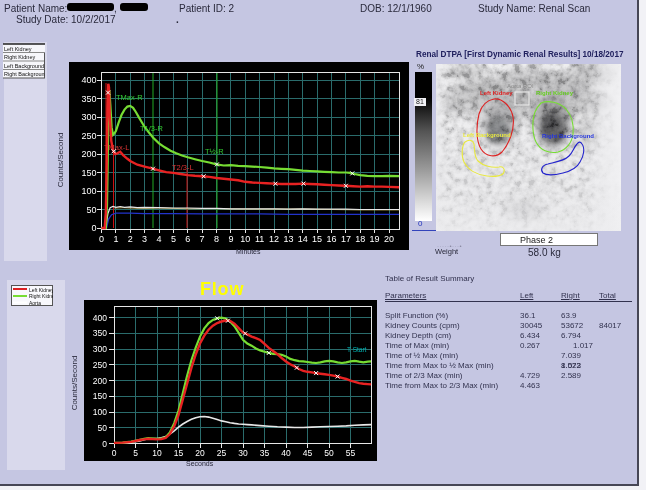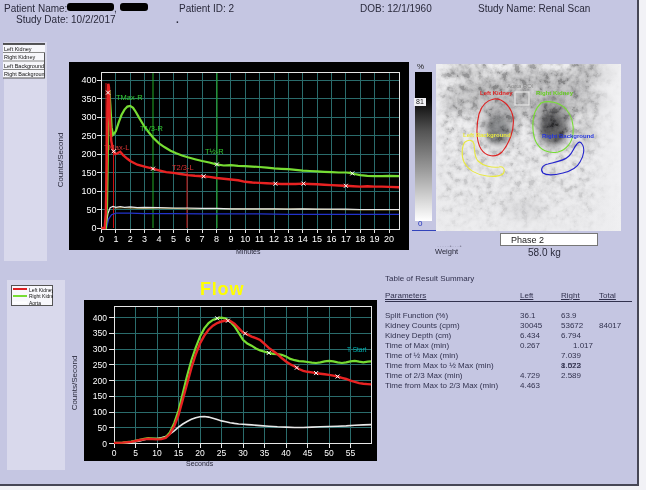--- a/index.html
+++ b/index.html
@@ -153,20 +153,21 @@
       <path d="M132.6,112.3 L136.6,116.3 M132.6,116.3 L136.6,112.3" stroke="#fff" stroke-width="1"></path>
       <path d="M204.4,119.7 L208.4,123.7 M204.4,123.7 L208.4,119.7" stroke="#fff" stroke-width="1"></path>
       <path d="M232.5,119.6 L236.5,123.6 M232.5,123.6 L236.5,119.6" stroke="#fff" stroke-width="1"></path>
       <path d="M274.9,121.8 L278.9,125.8 M274.9,125.8 L278.9,121.8" stroke="#fff" stroke-width="1"></path>
       <path d="M145.9,100.4 L149.9,104.4 M145.9,104.4 L149.9,100.4" stroke="#fff" stroke-width="1"></path>
       <path d="M281.3,109.4 L285.3,113.4 M281.3,113.4 L285.3,109.4" stroke="#fff" stroke-width="1"></path>
 </svg>
 <div class="ab" style="left:54px;top:125px;font-size:8px;color:#2a2a3c;transform:rotate(-90deg);transform-origin:0 0;width:70px;text-align:center;left:56px;top:195px">Counts/Second</div>
 <div class="ab" style="left:236px;top:248px;font-size:7px;color:#2a2a3c">Minutes</div>
 
+<div class="ab" style="left:416px;top:50px;font-size:8.2px;font-weight:bold;color:#20205e;white-space:nowrap">Renal DTPA [First Dynamic Renal Results] 10/18/2017</div>
 <div class="ab" style="left:417px;top:62px;font-size:8px;color:#222">%</div>
 <div class="ab" style="left:415px;top:72px;width:17px;height:149px;background:linear-gradient(#000 0%,#000 17%,#555 40%,#999 65%,#ddd 88%,#fff 100%)"></div>
 <div class="ab" style="left:414px;top:98px;width:12px;height:8px;background:#f0f0f4;font-size:7px;color:#222;line-height:8px;text-align:center">81</div>
 <div class="ab" style="left:418px;top:219px;font-size:8px;color:#2233bb">0</div>
 <div class="ab" style="left:412px;top:230px;width:26px;height:1px;background:#3344bb"></div>
 
 <svg class="ab" style="left:436px;top:64px" width="185" height="167" font-family="Liberation Sans, sans-serif">
 <defs>
 <filter id="nz" x="0%" y="0%" width="100%" height="100%">
   <feTurbulence type="fractalNoise" baseFrequency="0.14" numOctaves="4" seed="5"></feTurbulence>
@@ -234,21 +235,21 @@
 <path d="M58,35 C66,34 75,42 77,53 C79,65 73,80 66,88 C60,94 50,93 45,85 C40,77 40,62 43,50 C46,40 52,36 58,35 Z" fill="none" stroke="#dd2222" stroke-width="1.1"></path>
 <text x="44" y="31" font-size="6" font-weight="bold" fill="#dd2222">Left Kidney</text>
 <path d="M105,39 C112,36 123,38 130,45 C136,52 138,61 137,70 C136,79 130,86 122,88 C113,90 104,86 100,78 C96,70 96,56 99,48 C101,43 103,41 105,39 Z" fill="none" stroke="#77dd33" stroke-width="1.1"></path>
 <text x="100" y="31" font-size="6" font-weight="bold" fill="#66cc22">Right Kidney</text>
 <path d="M29,78 C33,75 37,76 38,80 C39,87 38,93 42,97 C47,102 56,104 63,103 C67,102 69,105 68,108 C67,112 59,113 51,112 C41,111 32,106 28,98 C25,92 26,81 29,78 Z" fill="none" stroke="#e8e840" stroke-width="1.1"></path>
 <text x="27" y="73" font-size="6" font-weight="bold" fill="#e8e840">Left Background</text>
 <path d="M146,80 C149,84 148,92 144,98 C141,104 135,107 127,109 C119,111 111,112 107,109 C104,106 106,101 112,100 C120,98 128,97 133,92 C137,88 138,83 141,80 C143,77 145,78 146,80 Z" fill="none" stroke="#2222cc" stroke-width="1.1"></path>
 <text x="106" y="74" font-size="6" font-weight="bold" fill="#2233dd">Right Background</text>
 </svg>
 
-<div class="ab" style="left:500px;top:233px;width:98px;height:13px;background:#fff;border:1px solid #777;font-size:9px;color:#222;line-height:12px;padding-left:10px">Phase 2</div>
+<div class="ab" style="left:500px;top:233px;width:98px;height:13px;background:#fff;border:1px solid #777;font-size:9px;color:#222;line-height:12px;padding-left:19px">Phase 2</div>
 <div class="ab" style="left:437px;top:243px;font-size:6px;color:#8a8aa2;letter-spacing:0.5px">·····•···•</div>
 <div class="ab" style="left:527px;top:245px;font-size:6px;color:#8a8aa2;letter-spacing:0.5px">··•···•···</div>
 <div class="ab" style="left:435px;top:247px;font-size:7.5px;color:#2a2a3c">Weight</div>
 <div class="ab" style="left:528px;top:247px;font-size:10px;color:#2a2a3c">58.0 kg</div>
 
 <div class="panel" style="left:7px;top:280px;width:58px;height:190px"></div>
 <div class="ab" style="left:11px;top:285px;width:42px;height:21px;background:#f8f8fc;border:1px solid #555"></div>
 <svg class="ab" style="left:11px;top:285px" width="42" height="21" font-family="Liberation Sans, sans-serif">
   <line x1="2" y1="4" x2="16" y2="4" stroke="#dd2222" stroke-width="2"></line>
   <line x1="2" y1="11" x2="16" y2="11" stroke="#77dd33" stroke-width="2"></line>

